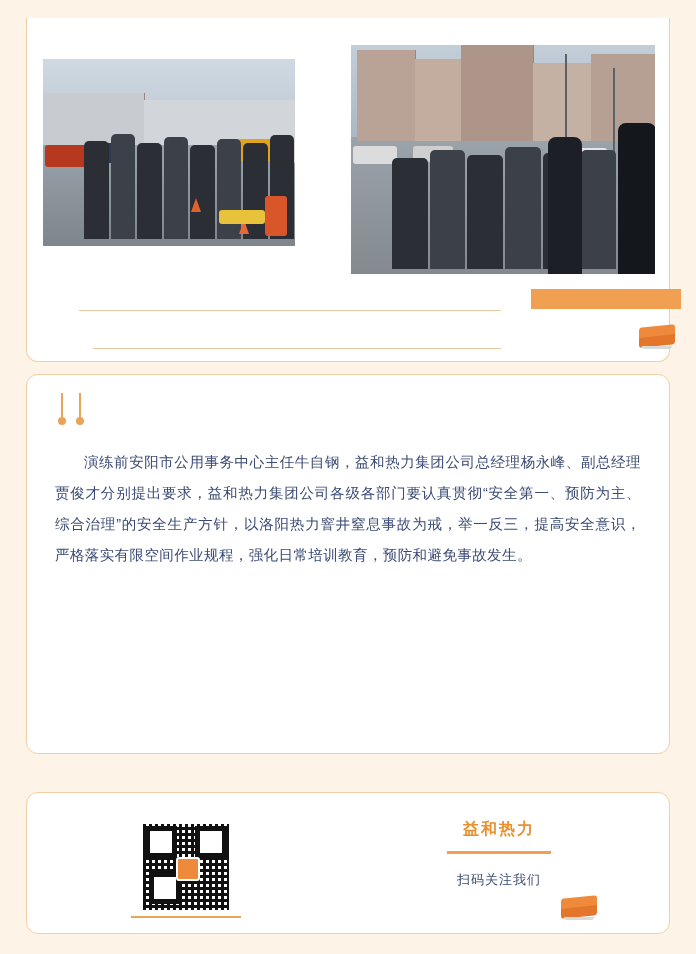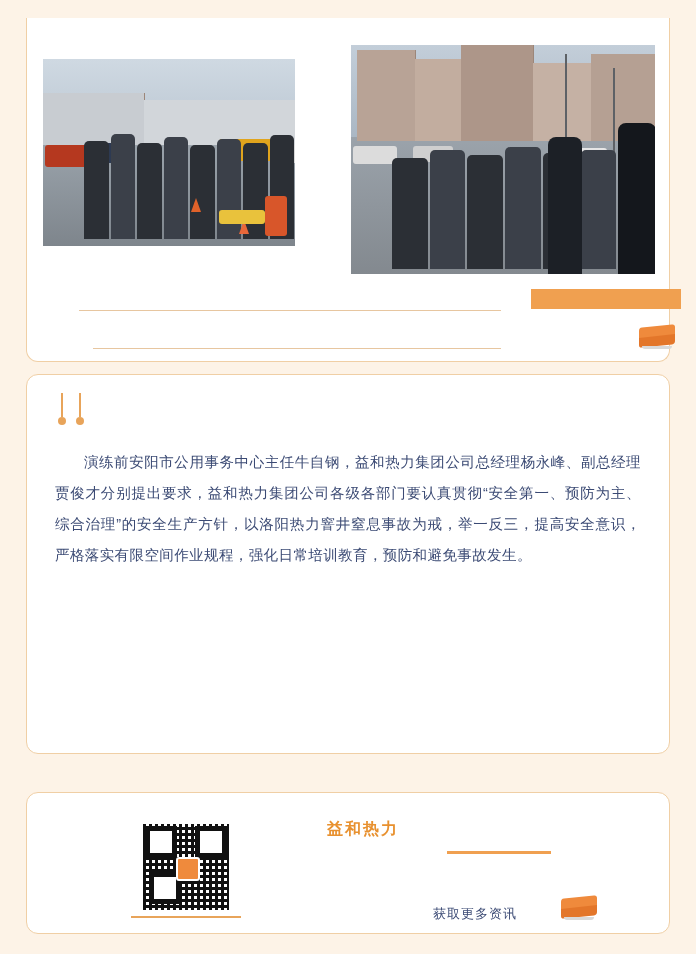--- a/index.html
+++ b/index.html
@@ -280,21 +280,21 @@
     top: 123px;
     width: 110px;
     height: 2px;
     background: #e8a45a;
   }
   #brand-title {
     position: absolute;
     left: 300px;
     top: 26px;
     width: 344px;
-    text-align: left;
+    text-align: center;
     color: #e8912f;
     font-size: 16px;
     font-weight: bold;
     letter-spacing: 2px;
   }
   #brand-underline {
     position: absolute;
     left: 420px;
     top: 58px;
     width: 104px;
@@ -415,21 +415,21 @@
     <div id="qr-wrap">
       <div id="qr-code">
         <div id="qr-bl"></div>
         <div id="qr-logo"></div>
       </div>
     </div>
     <div id="qr-underline"></div>
 
     <div id="brand-title">益和热力</div>
     <div id="brand-underline"></div>
-    <div id="follow-line2">获取更多资讯</div>
+    <div id="follow-line1">扫码关注我们</div>
 
     <div id="book-mark-2">
       <div class="book">
         <div class="b1"></div>
         <div class="b2"></div>
         <div class="b3"></div>
       </div>
     </div>
   </div>
 

